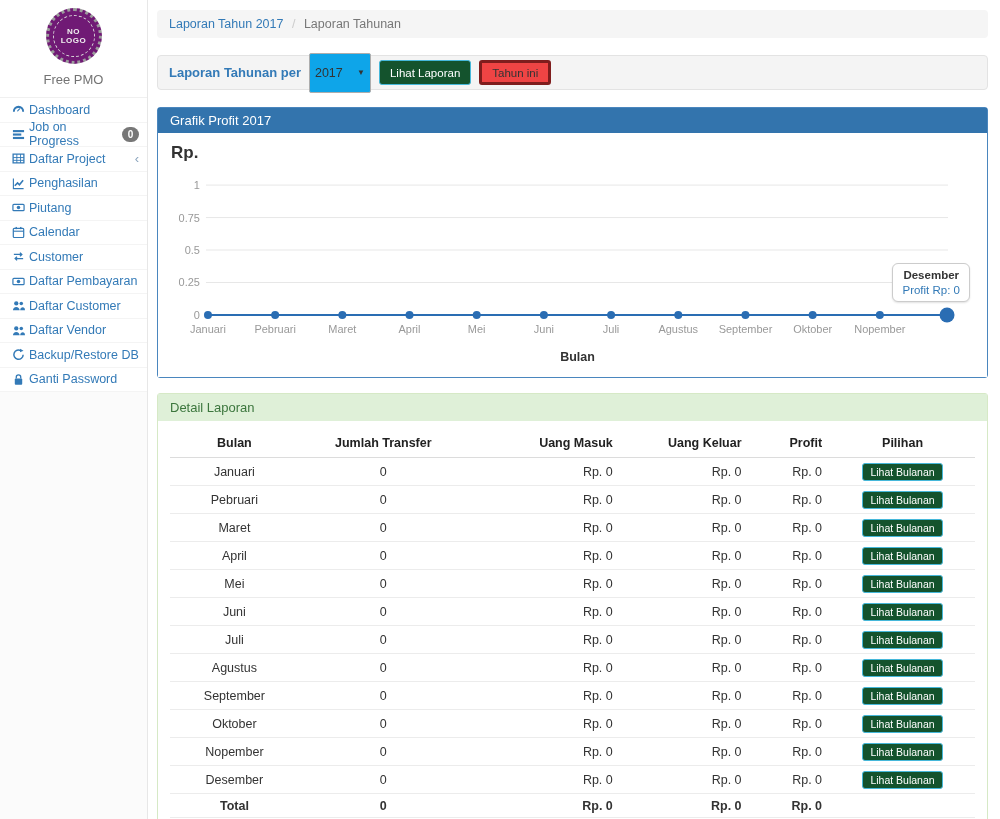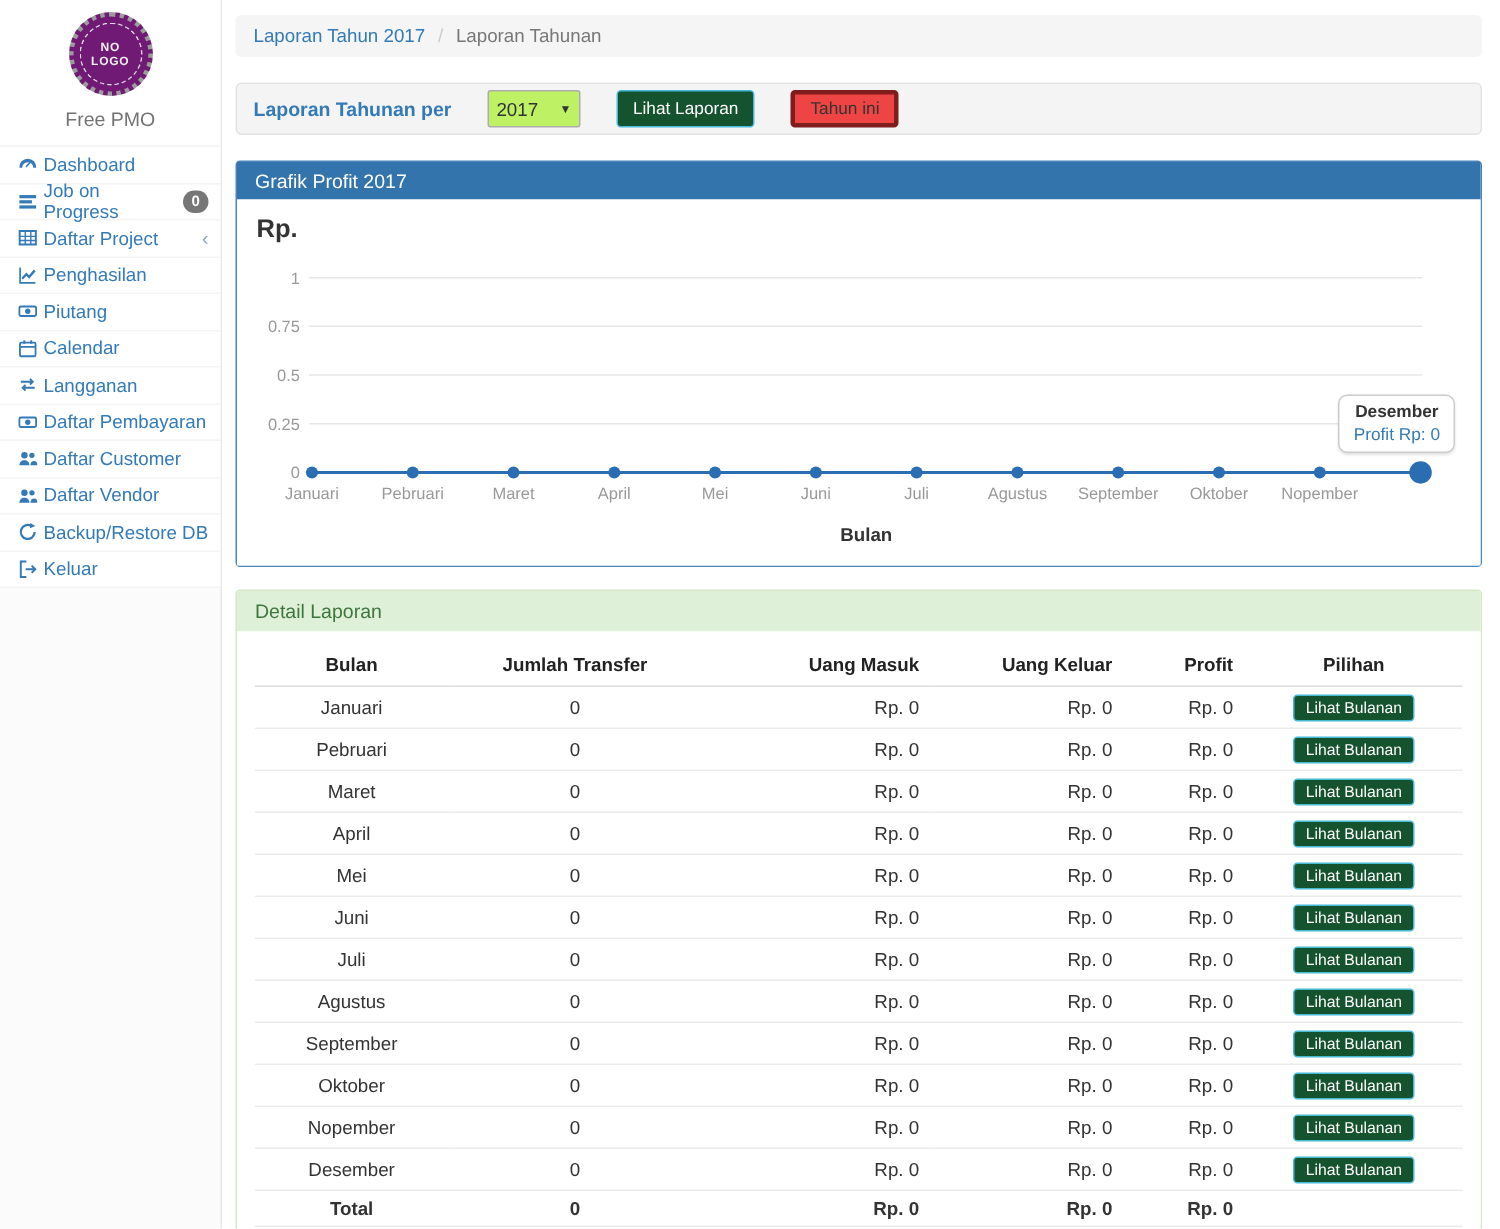--- a/index.html
+++ b/index.html
@@ -29,23 +29,23 @@
   
   .main { flex:1; padding:10px 12px 0 9px; }
 
   .breadcrumb { background:#f5f5f5; border-radius:4px; height:28px; line-height:28px;
     padding:0 12px; margin-bottom:17px; font-size:12.5px; }
   .breadcrumb a { color:#337ab7; }
   .breadcrumb .sep { color:#ccc; margin:0 5px; }
   .breadcrumb .active { color:#777; }
 
   .well { background:#f4f4f4; border:1px solid #e3e3e3; border-radius:4px; height:35px;
-    display:flex; align-items:center; gap:24px; padding:0 11px; margin-bottom:17px; }
+    display:flex; align-items:center; gap:8px; padding:0 11px; margin-bottom:17px; }
   .well-label { color:#337ab7; font-weight:bold; font-size:13px; }
-  .select-box { background:#bef264; border:1px solid #adadad; border-radius:2px; height:25px; width:62px;
+  .select-box { background:#0ea5e9; border:1px solid #adadad; border-radius:2px; height:40px; width:62px;
     display:flex; align-items:center; justify-content:space-between; padding:0 5px; cursor:pointer; }
   .select-box .caret { font-size:8px; color:#333; }
   .btn { height:25px; border-radius:3px; font-size:11.5px; padding:0 10px; cursor:pointer;
     display:inline-flex; align-items:center; font-family:"Liberation Sans", sans-serif; }
   .btn-info { background:#14532d; border:1px solid #46b8da; color:#fff; }
   .btn-default { background:#ef4444; border:3px solid #7f1d1d; color:#333; }
 
   
   .panel { border-radius:3px; margin-bottom:15px; }
   .panel-primary { border:1px solid #4a86be; }
@@ -145,21 +145,21 @@
             </svg>
           </span>
           <span>Calendar</span>
         </a>
         <a href="#" class="side-item">
           <span class="icn">
             <svg viewBox="0 0 14 14">
               <path fill="none" stroke="#337ab7" stroke-width="1.4" d="M2 4.8h8.4M8.6 2.8l2 2-2 2M12 9.2H3.6M5.4 7.2l-2 2 2 2"></path>
             </svg>
           </span>
-          <span>Langganan</span>
+          <span>Customer</span>
         </a>
         <a href="#" class="side-item">
           <span class="icn">
             <svg viewBox="0 0 14 14">
               <rect fill="none" stroke="#337ab7" stroke-width="1.3" x="1" y="3.6" width="12" height="6.8" rx="1"></rect>
               <circle fill="#337ab7" cx="7" cy="7" r="1.9"></circle>
             </svg>
           </span>
           <span>Daftar Pembayaran</span>
         </a>
@@ -194,25 +194,25 @@
             <svg viewBox="0 0 14 14">
               <path fill="none" stroke="#337ab7" stroke-width="1.6" d="M12 7.2A5 5 0 1 1 9.6 2.9"></path>
               <path fill="#337ab7" d="M8.8.8l3.6 2.1-3.8 1.6z"></path>
             </svg>
           </span>
           <span>Backup/Restore DB</span>
         </a>
         <a href="#" class="side-item">
           <span class="icn">
             <svg viewBox="0 0 14 14">
-              <path fill="none" stroke="#337ab7" stroke-width="1.4" d="M6 1.5H2v11h4"></path>
-              <path fill="none" stroke="#337ab7" stroke-width="1.4" d="M5.5 7h6.5M9.8 4.4 12.4 7 9.8 9.6"></path>
-            </svg>
-          </span>
-          <span>Keluar</span>
+              <rect fill="#337ab7" x="3" y="6" width="8" height="6.6" rx="1"></rect>
+              <path fill="none" stroke="#337ab7" stroke-width="1.4" d="M4.6 6V4.4a2.4 2.4 0 0 1 4.8 0V6"></path>
+            </svg>
+          </span>
+          <span>Ganti Password</span>
         </a>
       </nav>
   </aside>
 
   <main class="main">
 
     <div class="breadcrumb">
       <a href="#">Laporan Tahun 2017</a>
       <span class="sep">/</span>
       <span class="active">Laporan Tahunan</span>

